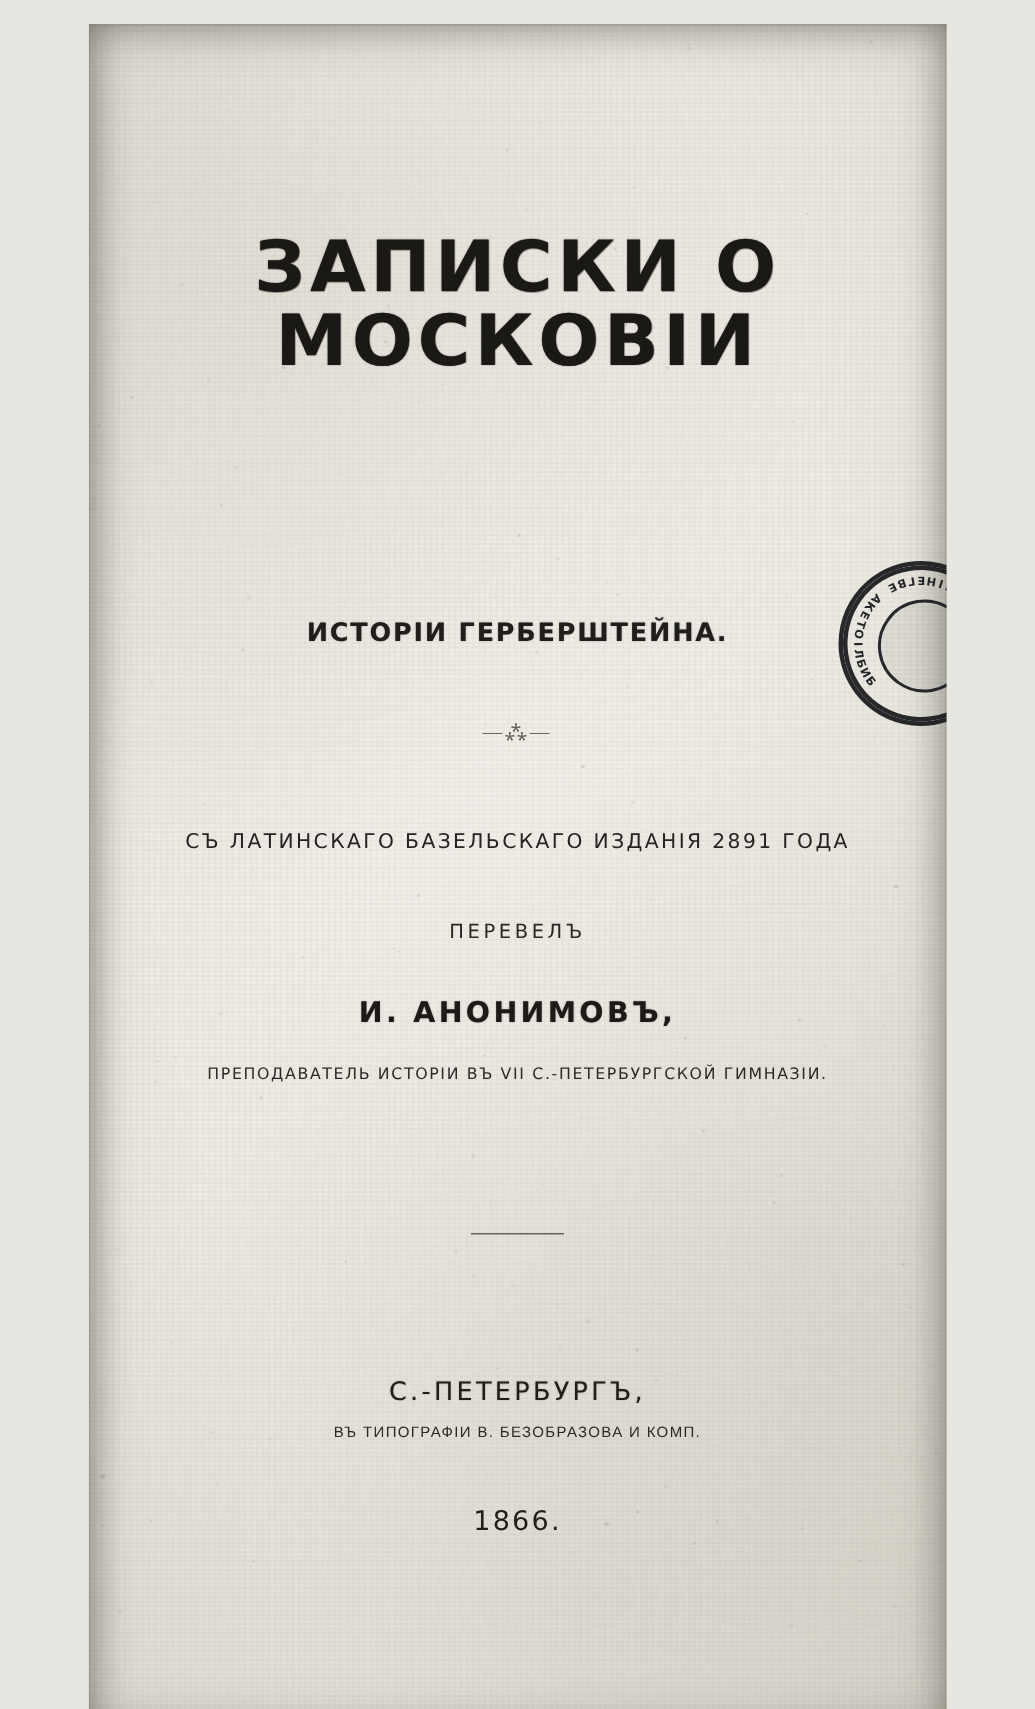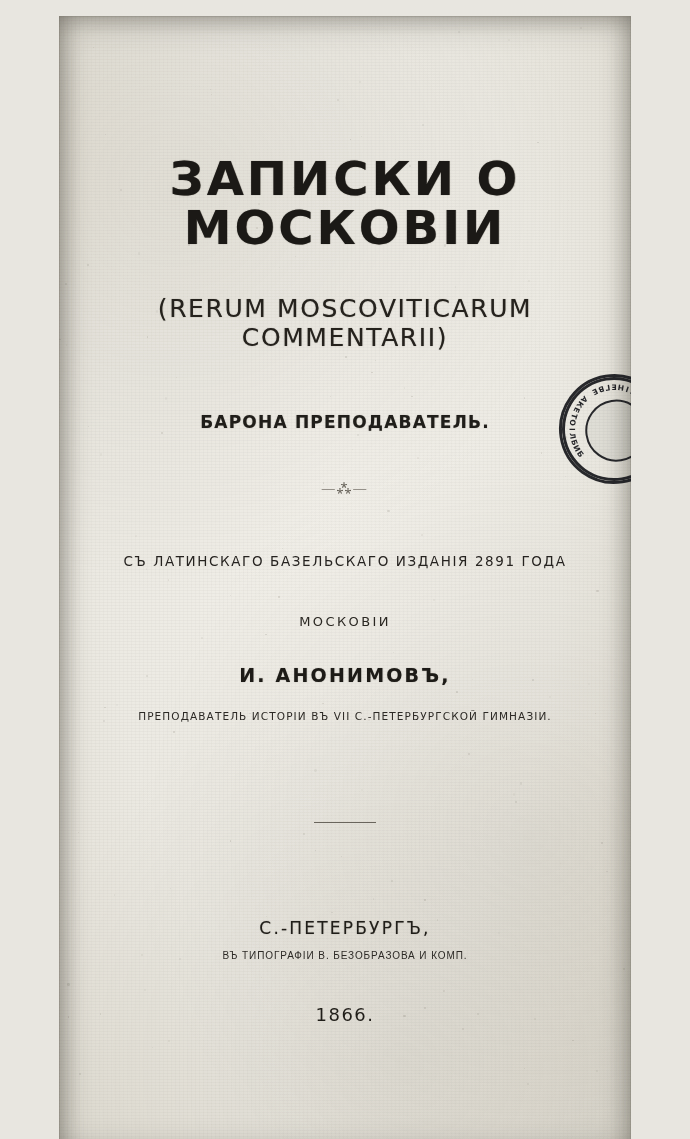--- a/index.html
+++ b/index.html
@@ -260,29 +260,28 @@
 </style>
 </head>
 <body>
 
 <div id="page">
 
   <div class="content">
 
     <div class="title-main">ЗАПИСКИ О МОСКОВIИ</div>
 
-    <div class="title-latin">(RERUM MOSCOVITICARUM COMMENTARII)</div>
-
-    <div class="author">БАРОНА ПРЕПОДАВАТЕЛЬ.</div>
+
+    <div class="author">ИСТОРIИ ГЕРБЕРШТЕЙНА.</div>
 
     <div class="ornament">—⁂—</div>
 
     <div class="source-line">СЪ ЛАТИНСКАГО БАЗЕЛЬСКАГО ИЗДАНIЯ 2891 ГОДА</div>
 
-    <div class="translated-label">МОСКОВIИ</div>
+    <div class="translated-label">ПЕРЕВЕЛЪ</div>
 
     <div class="translator">И. АНОНИМОВЪ,</div>
 
     <div class="translator-role">ПРЕПОДАВАТЕЛЬ ИСТОРIИ ВЪ VII С.-ПЕТЕРБУРГСКОЙ ГИМНАЗIИ.</div>
 
     <div class="rule"></div>
 
     <div class="city">С.-ПЕТЕРБУРГЪ,</div>
 
     <div class="printer">ВЪ ТИПОГРАФIИ В. БЕЗОБРАЗОВА И КОМП.</div>

